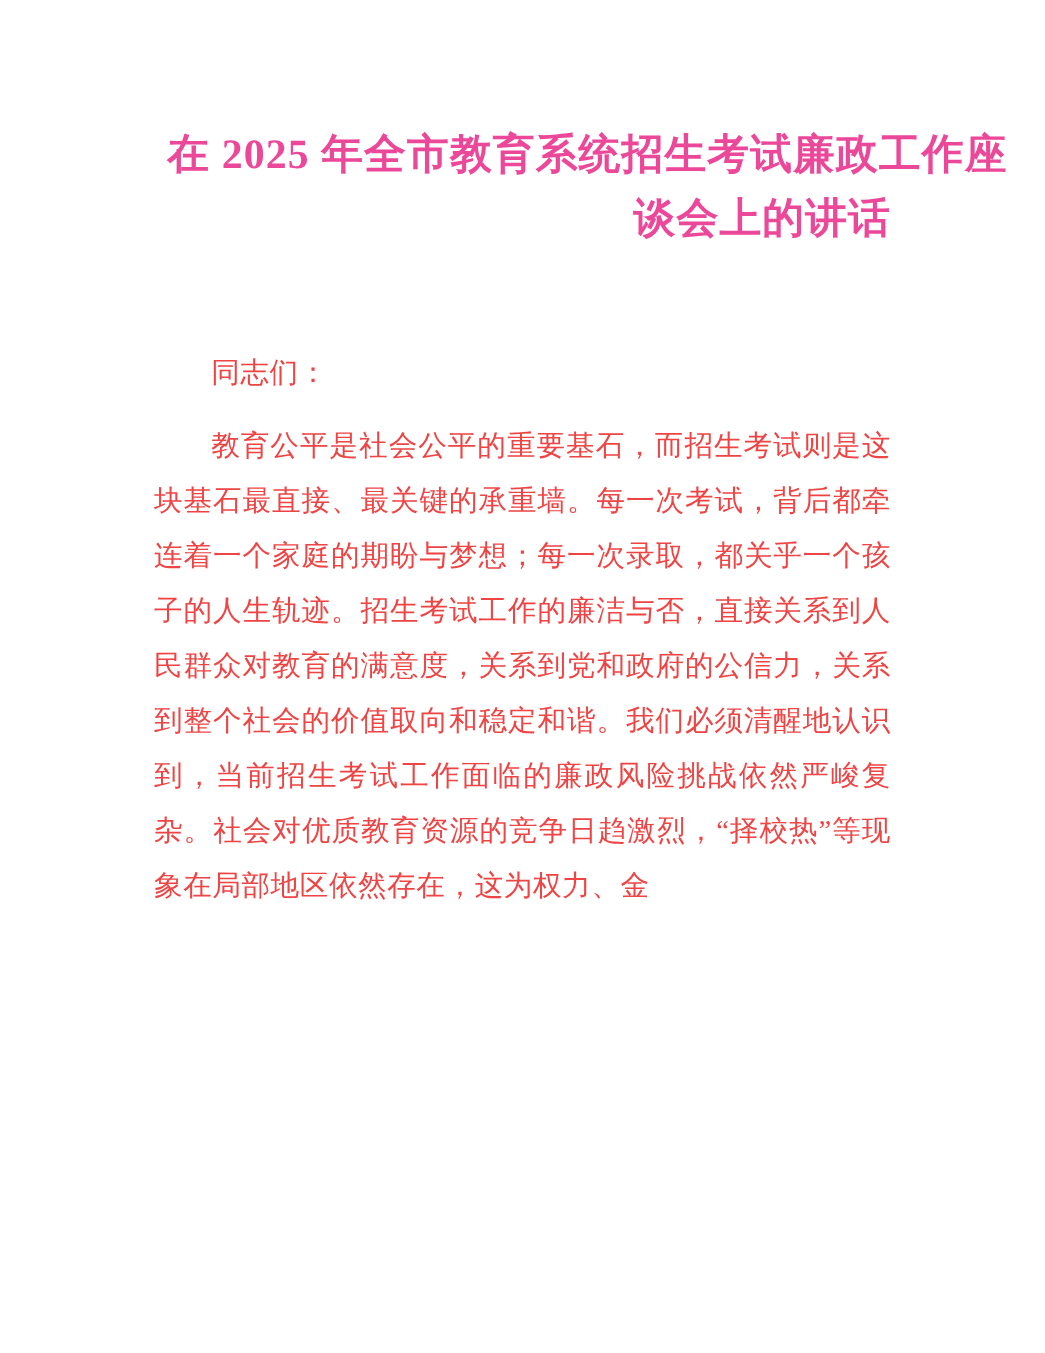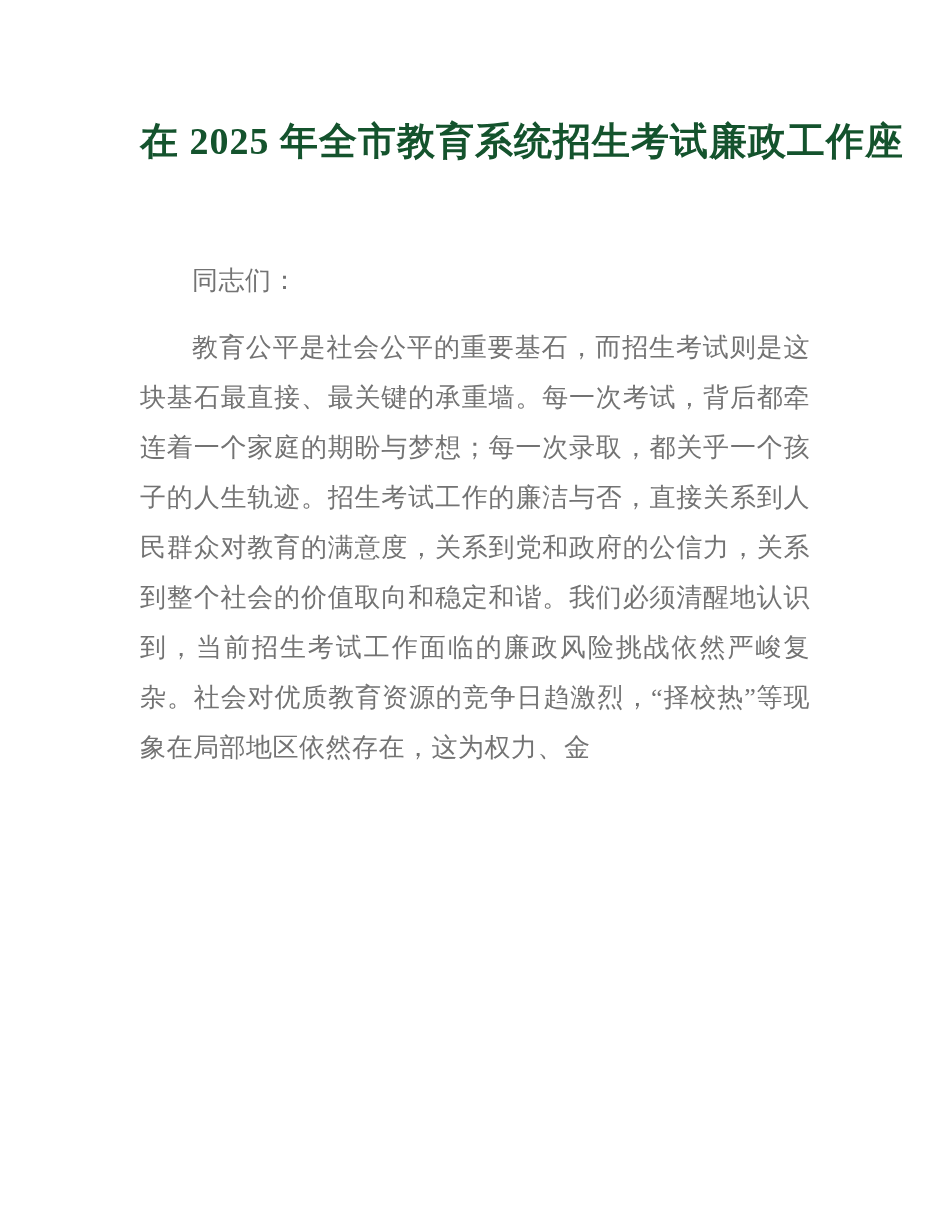--- a/index.html
+++ b/index.html
@@ -15,52 +15,53 @@
     color: #000000;
   }
   .page {
     box-sizing: border-box;
     width: 950px;
     height: 1230px;
     padding: 112px 140px 0 140px;
     background: #ffffff;
   }
   .doc-title {
-    margin: 0 0 86px 0;
+    margin: 0 0 86px 12px;
     font-size: 38px;
     font-weight: bold;
     line-height: 58px;
     text-align: right;
     letter-spacing: 1px;
-    color: #14532d;
+    color: #ec4899;
   }
   .doc-title .title-line {
     display: block;
     white-space: nowrap;
   }
   .para {
     margin: 0 0 17px 0;
     font-size: 26px;
     line-height: 50px;
     text-align: justify;
     text-justify: inter-ideograph;
     text-indent: 2em;
     letter-spacing: 0.5px;
-    color: #737373;
+    color: #ef4444;
     font-weight: 400;
   }
   .para:last-child {
     margin-bottom: 0;
   }
 </style>
 </head>
 <body>
 
 <div class="page">
   <h1 class="doc-title">
     <span class="title-line">在 2025 年全市教育系统招生考试廉政工作座</span>
+    <span class="title-line">谈会上的讲话</span>
   </h1>
 
   <p class="para">同志们：</p>
 
 
   <p class="para">教育公平是社会公平的重要基石，而招生考试则是这块基石最直接、最关键的承重墙。每一次考试，背后都牵连着一个家庭的期盼与梦想；每一次录取，都关乎一个孩子的人生轨迹。招生考试工作的廉洁与否，直接关系到人民群众对教育的满意度，关系到党和政府的公信力，关系到整个社会的价值取向和稳定和谐。我们必须清醒地认识到，当前招生考试工作面临的廉政风险挑战依然严峻复杂。社会对优质教育资源的竞争日趋激烈，“择校热”等现象在局部地区依然存在，这为权力、金</p>
 </div>
 
 </body></html>

